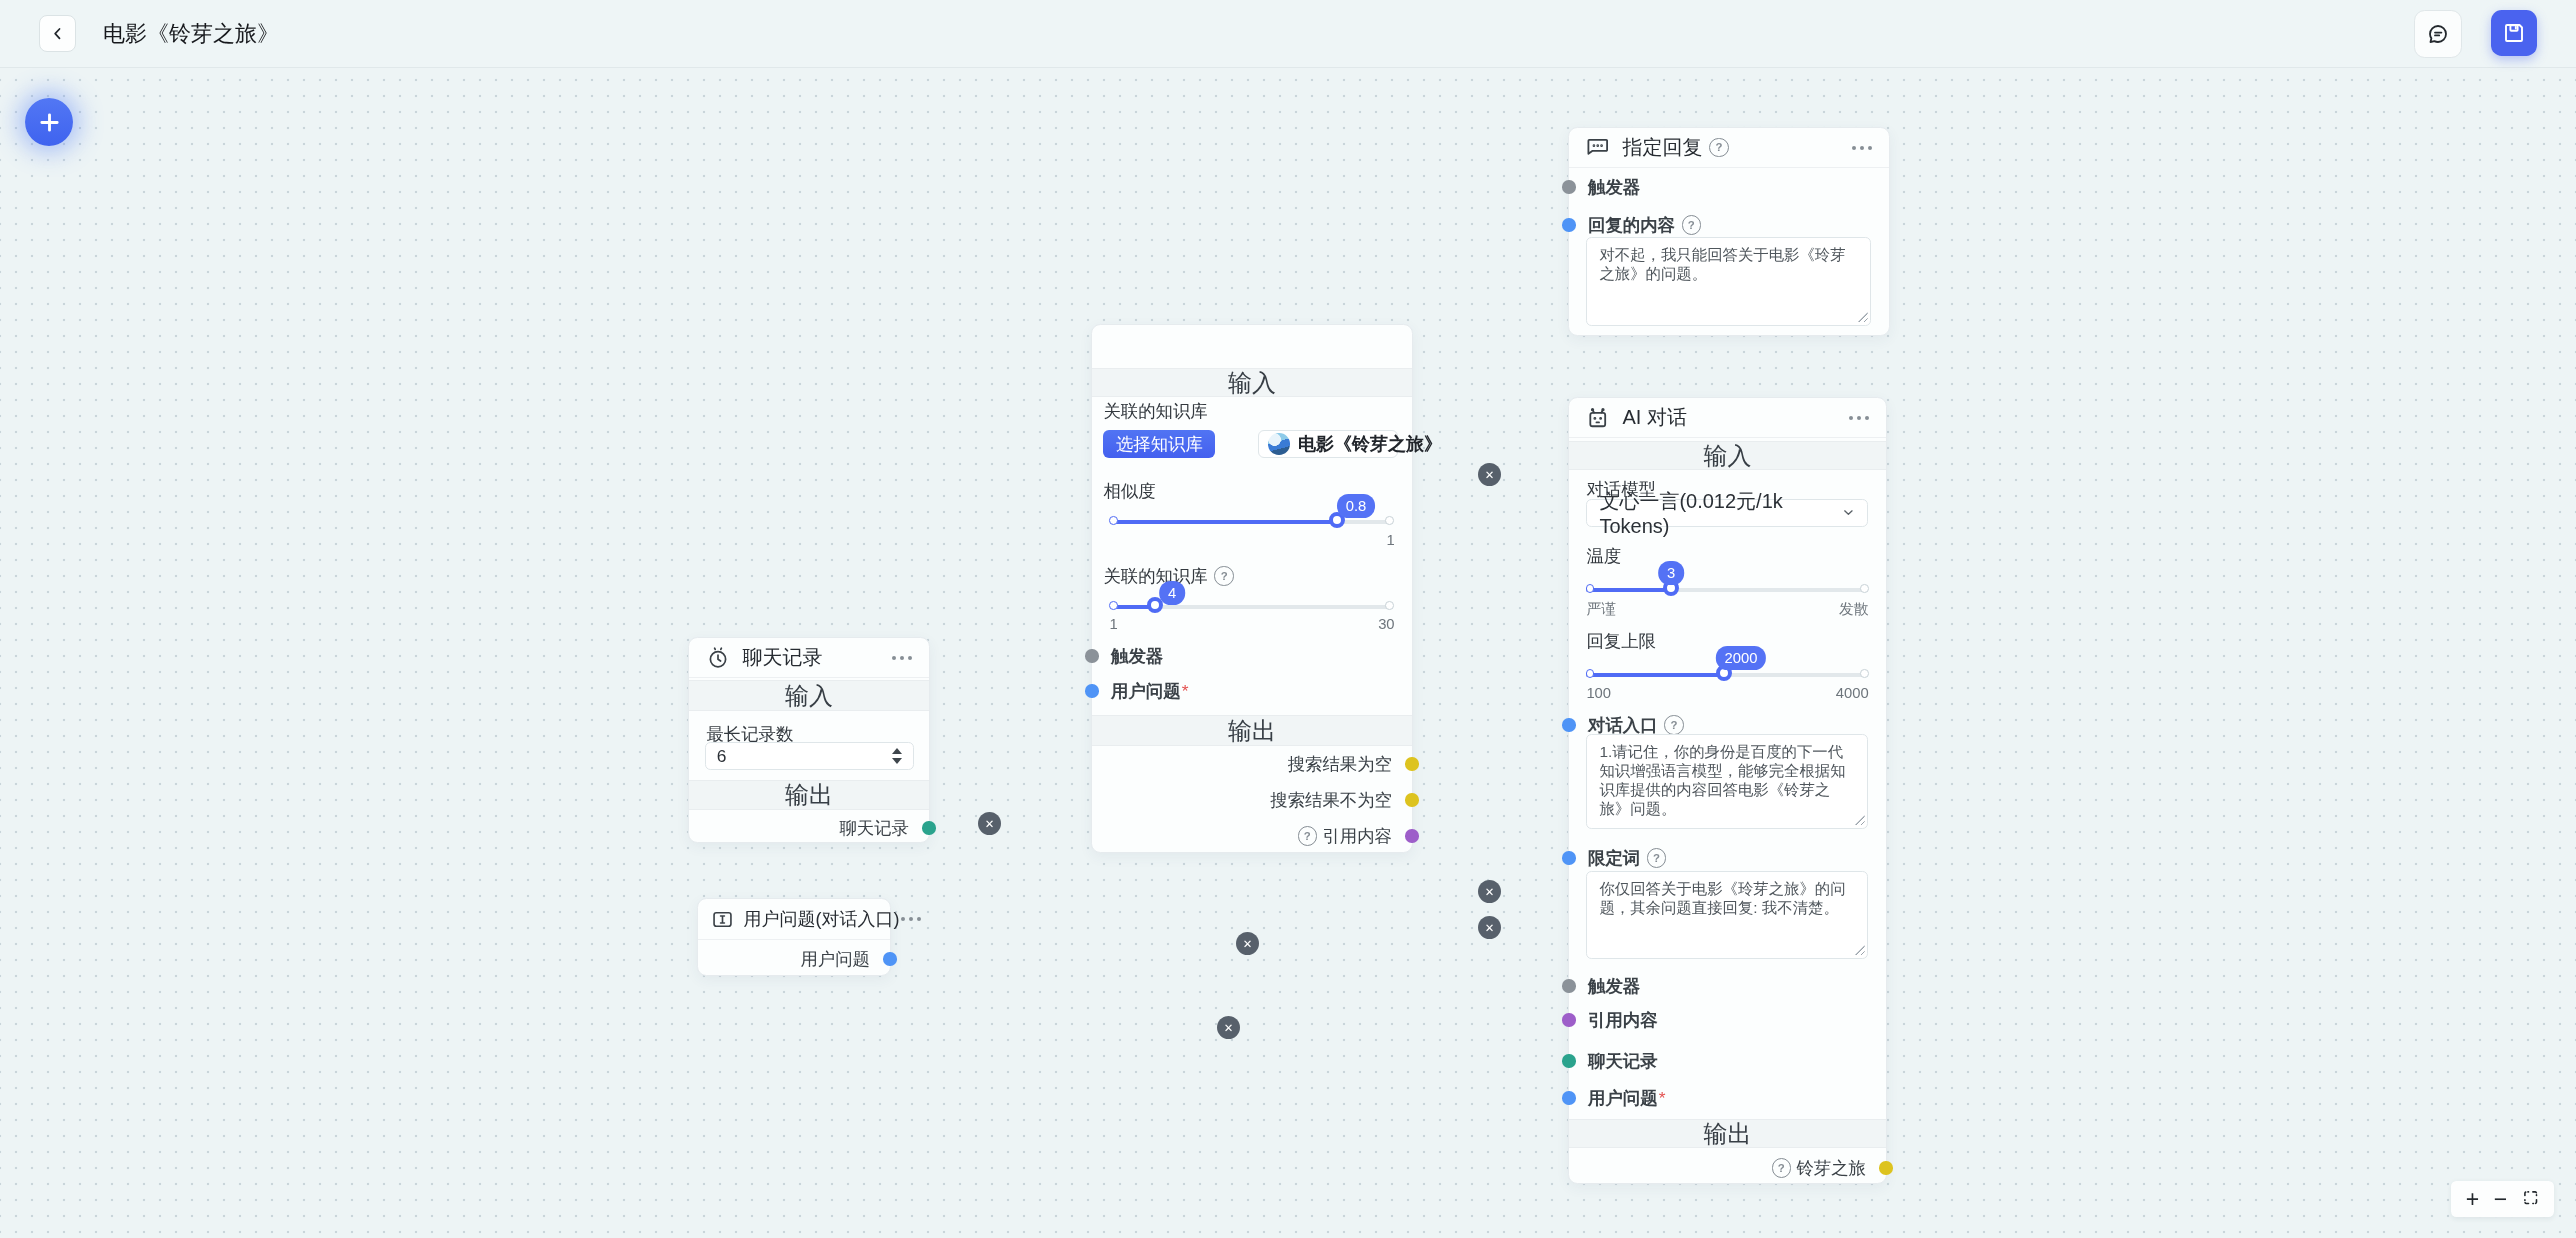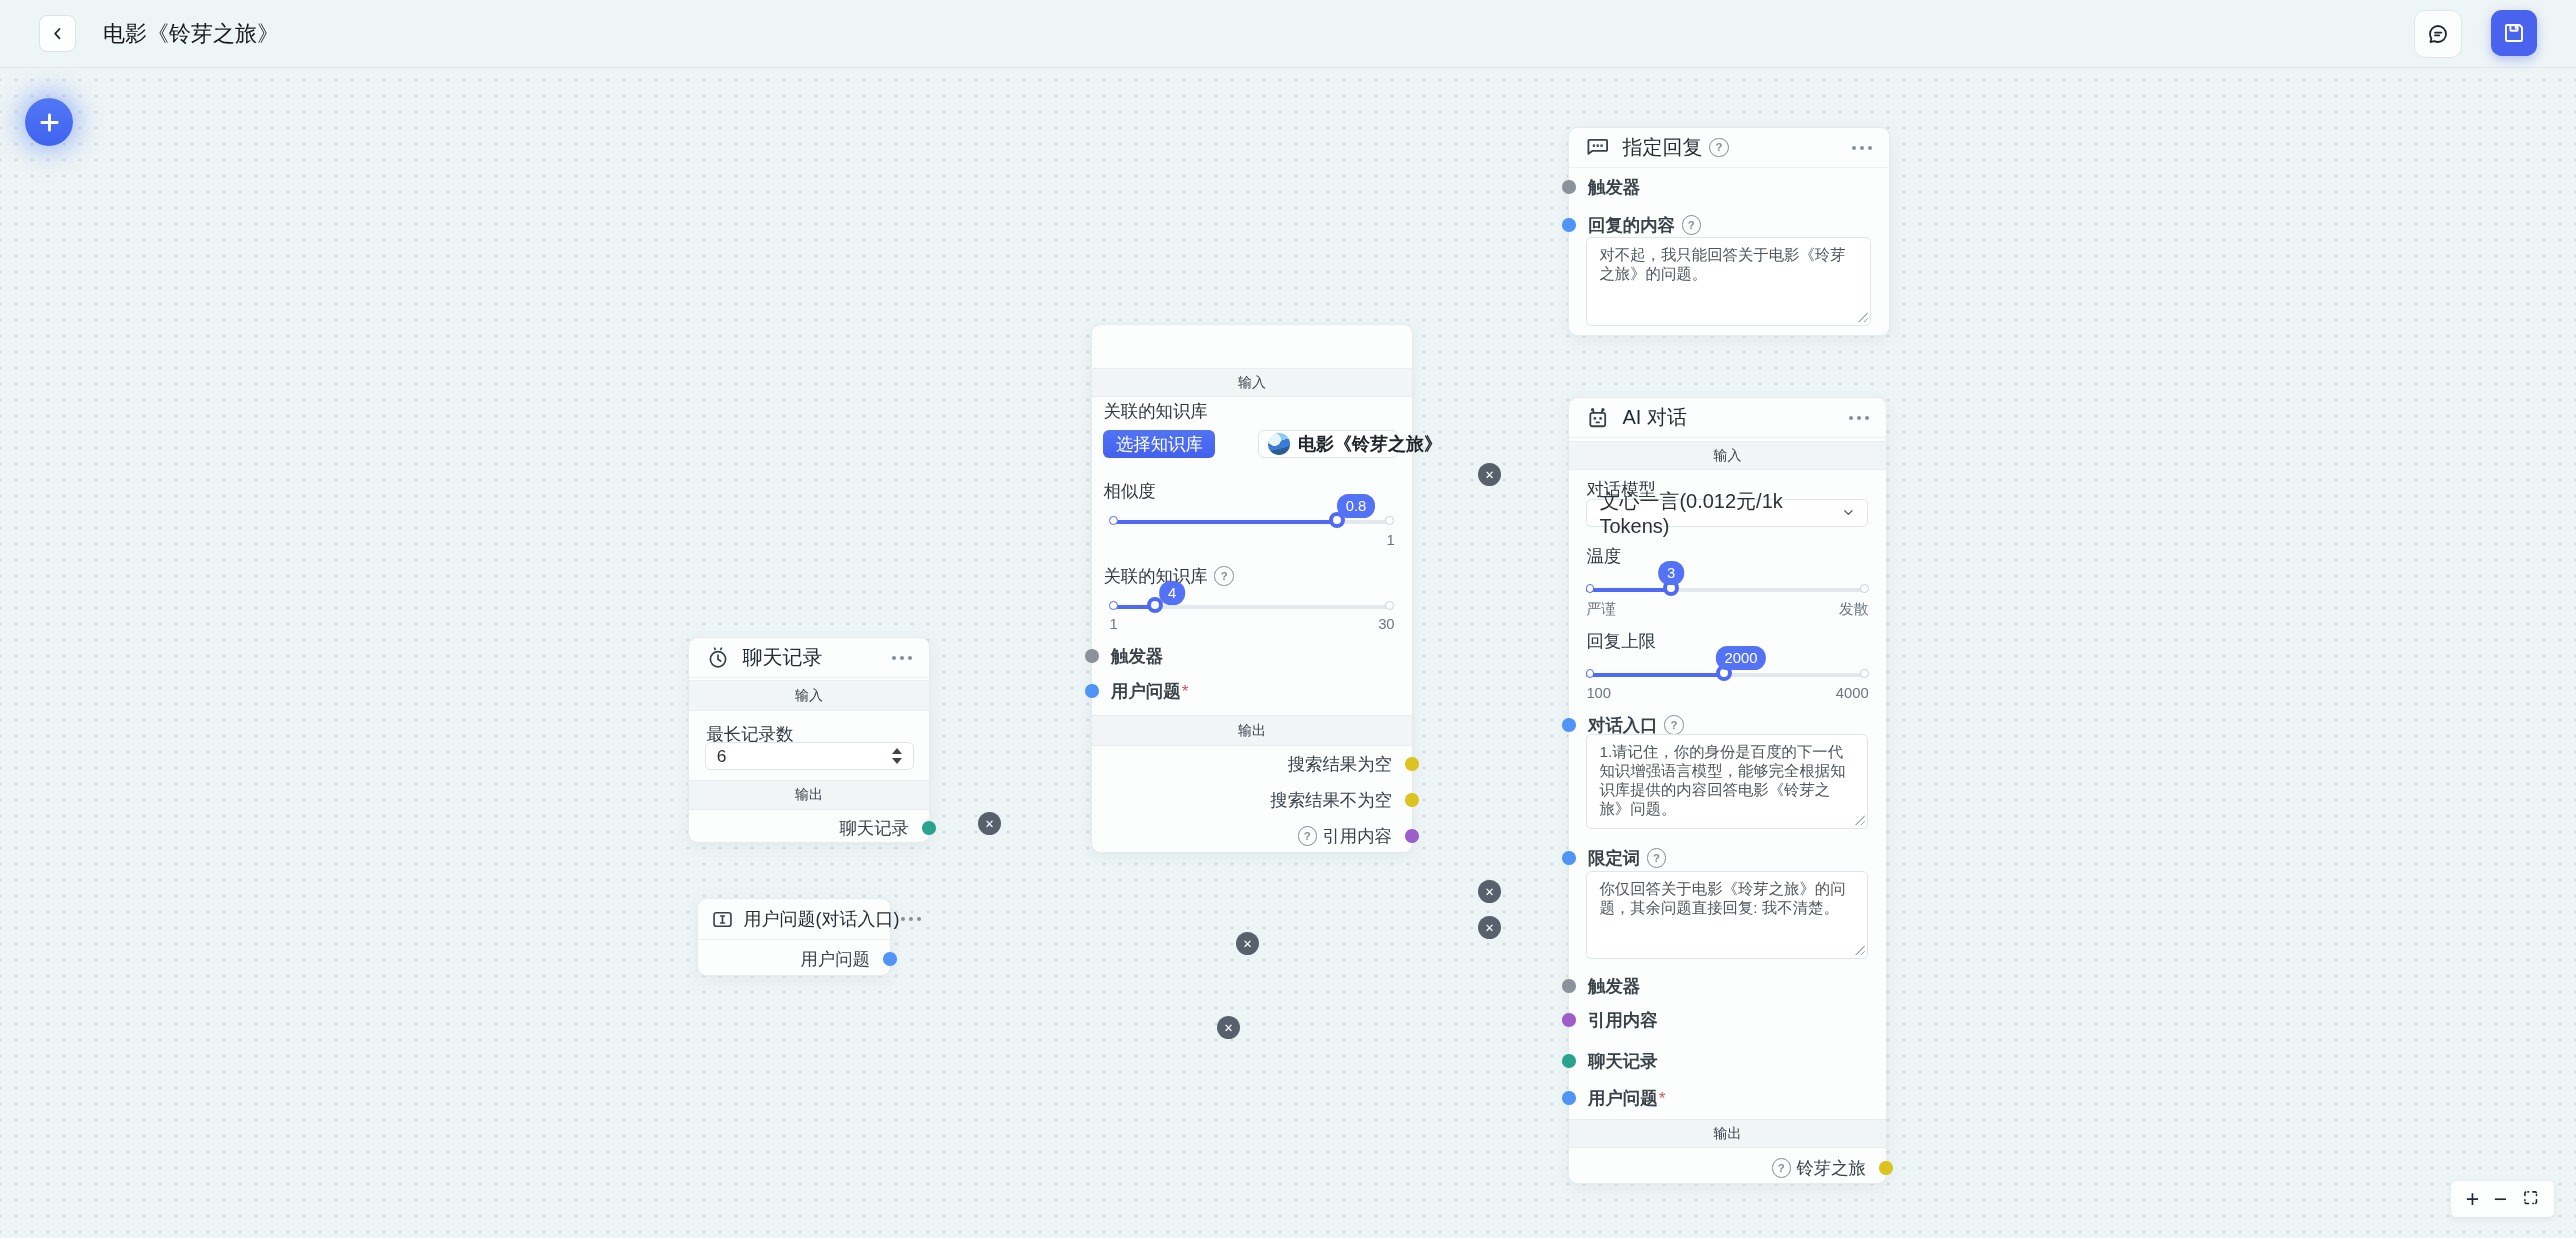--- a/index.html
+++ b/index.html
@@ -33,21 +33,21 @@
     box-shadow:0 4px 13.4px rgba(45,70,95,.06);}
   .nhead{position:absolute;left:0;right:0;top:0;height:40px;border-bottom:0.7px solid #edf0f2;
     display:flex;align-items:center;padding:0 16px;box-sizing:border-box;}
   .nicon{width:25.5px;height:25.5px;flex:0 0 auto;display:flex;align-items:center;justify-content:center;}
   .ntitle{margin-left:12px;font-size:20px;font-weight:500;color:#262b31;white-space:nowrap;}
   .menu-dots{margin-left:auto;display:flex;gap:4px;cursor:pointer;padding:4px 1.3px;}
   .menu-dots i{width:4px;height:4px;border-radius:50%;background:#868e95;}
   .help{display:inline-flex;align-items:center;justify-content:center;width:17.4px;height:17.4px;border:1.3px solid #858d94;
     border-radius:50%;font-size:11.4px;color:#858d94;margin-left:6.7px;flex:0 0 auto;font-weight:bold;}
   .sectionbar{position:absolute;left:0;right:0;height:27px;background:#f1f5f6;border-top:0.7px solid #e9edef;border-bottom:0.7px solid #e9edef;
-    display:flex;align-items:center;justify-content:center;font-size:14px;color:#373e45;}
+    display:flex;align-items:center;justify-content:center;font-size:24px;color:#373e45;}
   .flabel{position:absolute;left:17.4px;font-size:17.4px;color:#32383e;display:flex;align-items:center;}
   .prow{position:absolute;left:0;right:0;height:0;display:flex;align-items:center;}
   .prow .dot{position:absolute;width:13.4px;height:13.4px;border-radius:50%;top:-6.7px;}
   .prow.left .dot{left:-6.7px;}
   .prow.right{justify-content:flex-end;}
   .prow.right .dot{right:-6.7px;}
   .plabel{font-size:17.4px;color:#3a4147;}
   .prow.left .plabel{margin-left:19px;font-weight:bold;}
   .prow.right .plabel{margin-right:20px;}
   .prow .help{margin-right:5.4px;}

